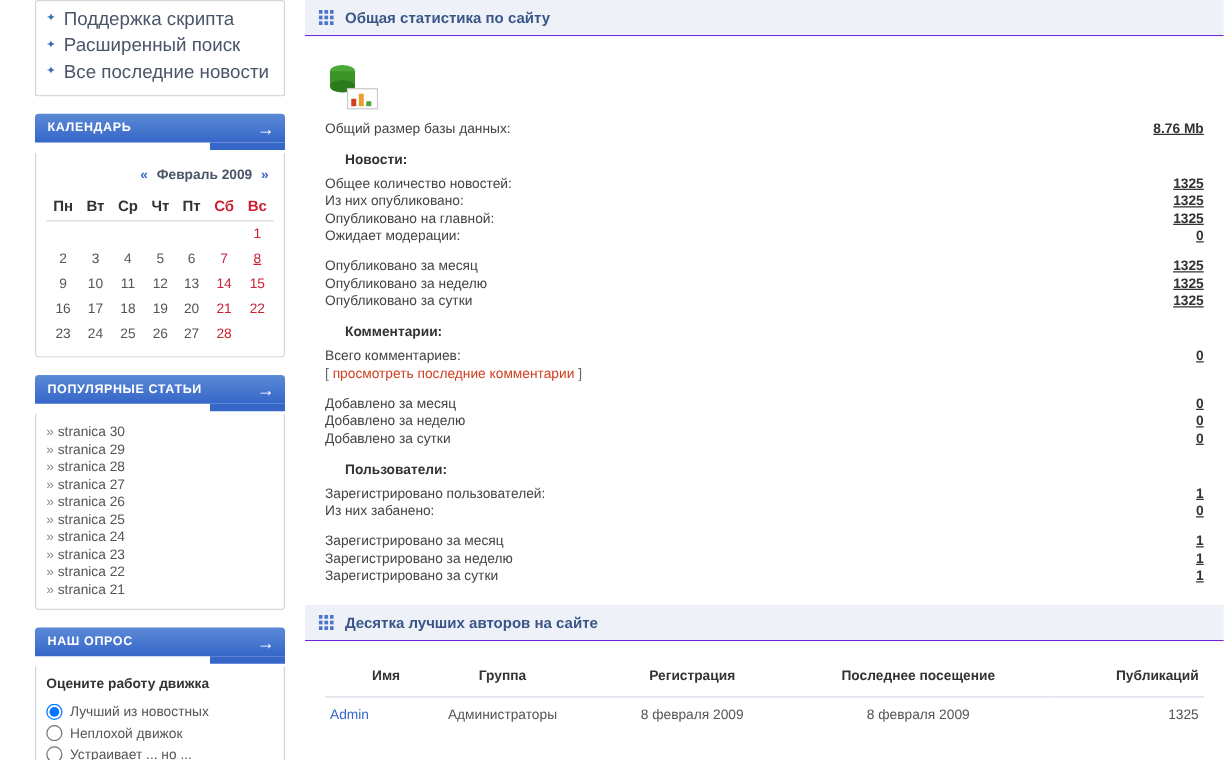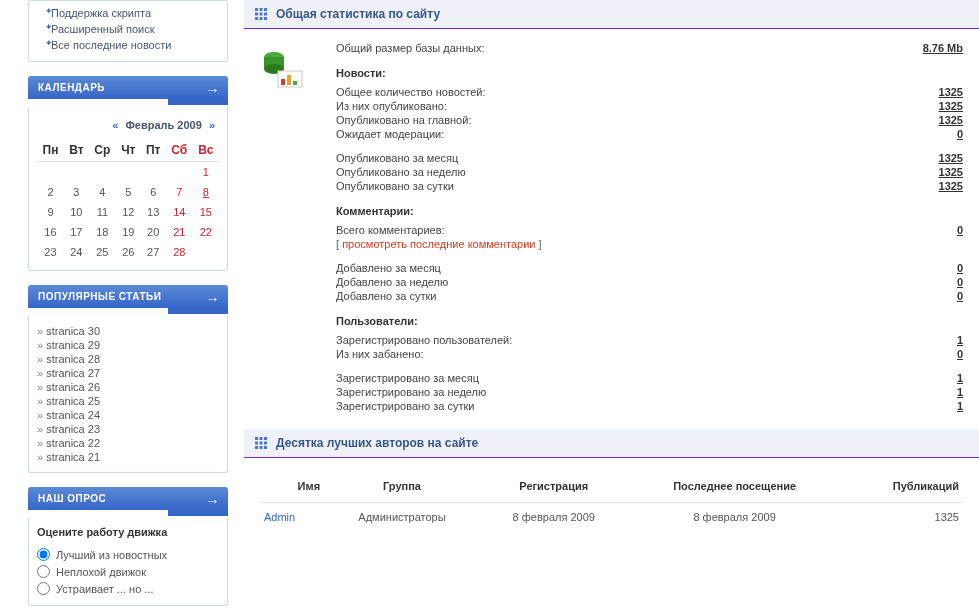--- a/index.html
+++ b/index.html
@@ -3,21 +3,21 @@
 <meta charset="utf-8">
 <style>
 * { margin: 0; padding: 0; box-sizing: border-box; }
 body { font-family: Verdana, Arial, sans-serif; font-size: 11px; color: #333; background: #fff; }
 .page { display: flex; width: 979px; height: 608px; overflow: hidden; }
 .sidebar { width: 232px; padding: 0 4px 0 28px; }
 .main { flex: 1; padding: 0 0 0 12px; }
 
 
 .top-menu { border: 1px solid #d0d8e0; border-radius: 2px; padding: 4px 8px 8px 8px; margin-bottom: 14px; background: #fff; }
-.menu-item { display: flex; align-items: center; padding: 2px 0; color: #4a5568; font-size: 11px; cursor: pointer; text-align: right; }
+.menu-item { display: flex; align-items: center; padding: 2px 0; color: #4a5568; font-size: 15px; cursor: pointer; }
 .menu-item .bullet { width: 8px; height: 8px; margin-right: 6px; display: inline-block; position: relative; }
 .bullet::before { content: "✦"; color: #3b6db5; font-size: 9px; position: absolute; top: -3px; }
 
 
 .block-header { background: linear-gradient(to bottom, #5b8ad6, #3666c8); color: #fff; font-weight: bold; font-size: 10px; padding: 6px 10px; border-radius: 3px 3px 0 0; position: relative; text-transform: uppercase; letter-spacing: 0.5px; }
 .block-header .arrow { position: absolute; right: 8px; top: 4px; font-size: 14px; }
 .block-body { border: 1px solid #d0d8e0; border-top: none; background: #fff; padding: 8px; margin-bottom: 14px; border-radius: 0 0 3px 3px; }
 .block-accent { height: 6px; background: linear-gradient(to right, #fff 70%, #3666c8 70%); margin-bottom: 2px; }
 
 
@@ -41,27 +41,27 @@
 .poll-opt { display: flex; align-items: center; padding: 2px 0; font-size: 11px; color: #555; }
 .poll-opt input { margin-right: 6px; }
 
 
 .panel-header { background: #eef2f8; border-bottom: 1px solid #6d28d9; padding: 7px 10px; font-weight: bold; color: #3a5688; font-size: 12px; display: flex; align-items: center; }
 .panel-header .hicon { width: 14px; height: 14px; margin-right: 8px; display: inline-flex; align-items: center; justify-content: center; }
 .panel-header .hicon svg { display: block; }
 .panel-body { padding: 12px 16px 16px 16px; background: #fff; }
 
 
-.stats-wrap { display: flex; }
+.stats-wrap { display: flex; flex-direction: column; }
 .stats-icon { width: 64px; margin-right: 12px; padding-top: 4px; }
 .stats-content { flex: 1; }
 .stat-row { display: flex; justify-content: space-between; padding: 1px 0; font-size: 11px; color: #444; }
 .stat-row .label { flex: 1; }
 .stat-row .value { font-weight: bold; color: #333; text-align: right; width: 100px; text-decoration: underline; }
-.stat-section { font-weight: bold; color: #333; margin: 12px 0 6px; font-size: 11px; }
+.stat-section { font-weight: bold; color: #333; margin: 12px 16px 6px; font-size: 11px; }
 .link-red { color: #d14020; text-decoration: none; }
 .bracket { color: #666; }
 
 
 .auth-table { width: 100%; border-collapse: collapse; margin-top: 4px; }
 .auth-table th { text-align: right; font-weight: bold; color: #333; padding: 6px 4px 10px; font-size: 11px; border-bottom: 1px solid #e0e4ec; }
 .auth-table th.c { text-align: center; }
 .auth-table th.r { text-align: right; }
 .auth-table td { padding: 8px 4px; font-size: 11px; color: #555; }
 .auth-table td.c { text-align: center; }

